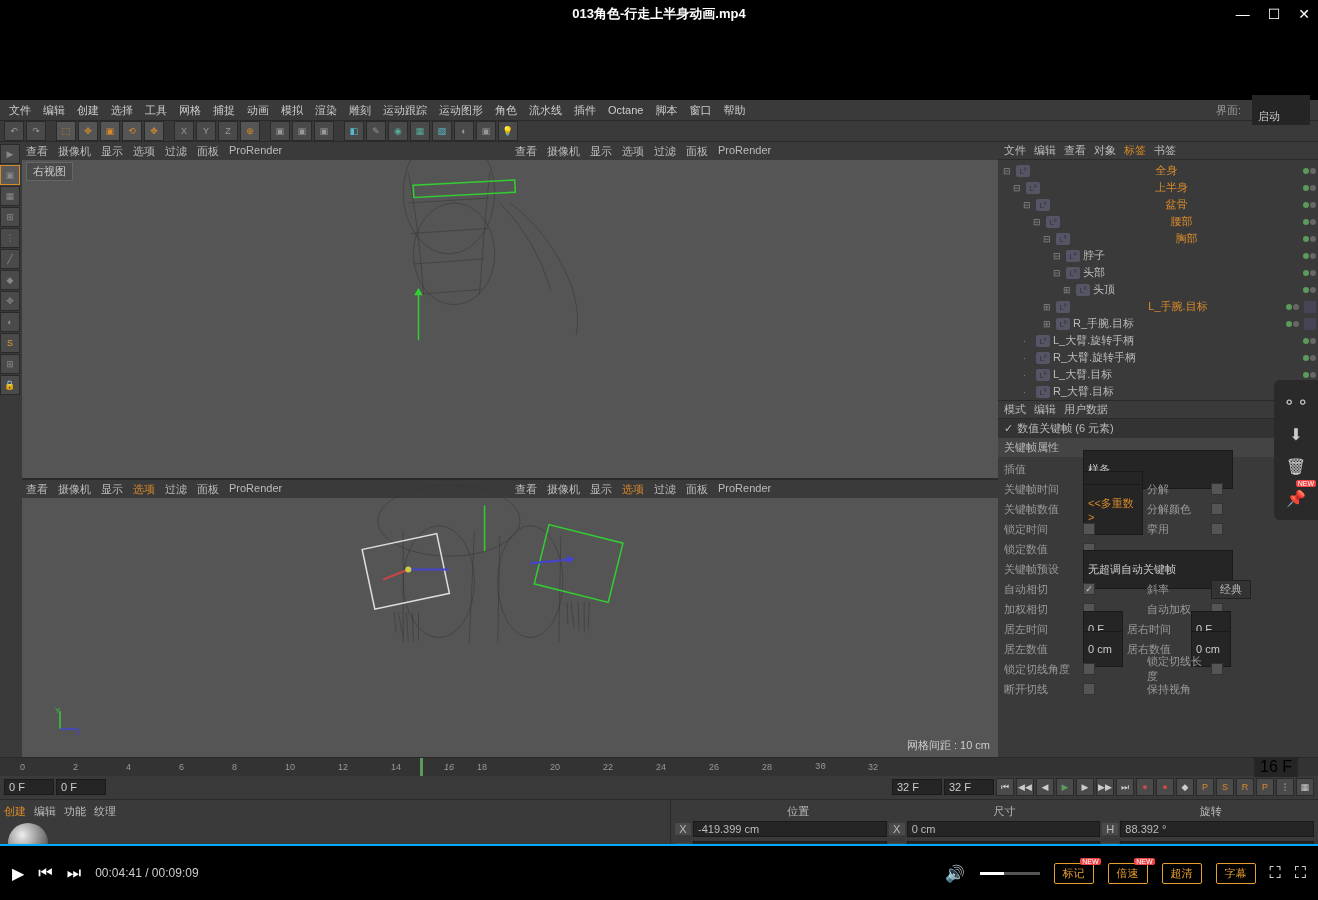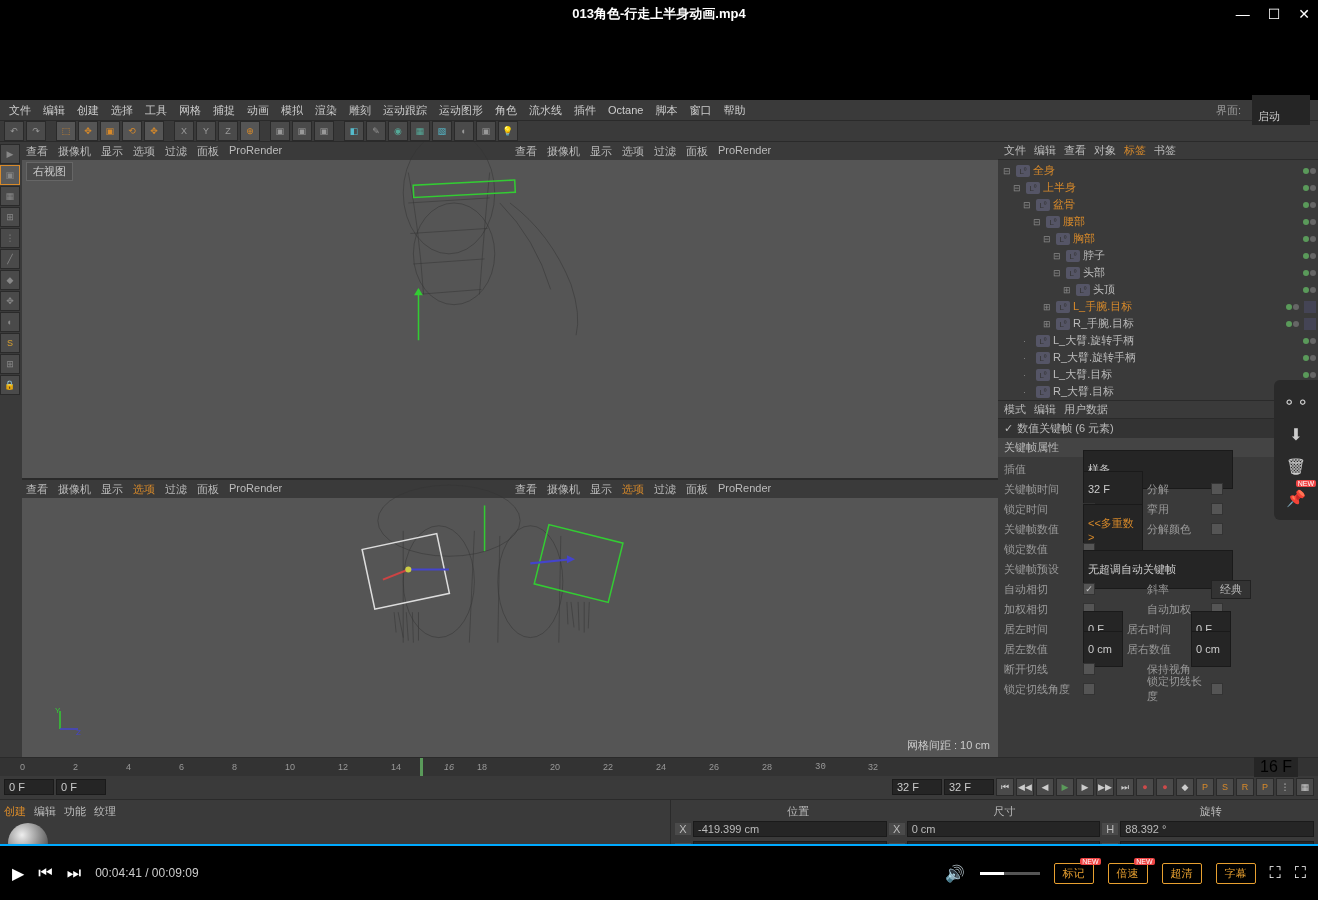--- a/index.html
+++ b/index.html
@@ -38,21 +38,21 @@
 .right-panel { width: 320px; background: #3a3a3a; display: flex; flex-direction: column; font-size: 11px; color: #bbb; }
 .obj-header { height: 18px; background: #3a3a3a; border-bottom: 1px solid #2a2a2a; display: flex; align-items: center; gap: 8px; padding: 0 6px; }
 .obj-header span { cursor: pointer; }
 .obj-header .active { color: #d88a2a; }
 .tree { height: 240px; overflow-y: auto; background: #3a3a3a; padding: 2px; }
 .tree-row { display: flex; align-items: center; height: 17px; gap: 3px; cursor: pointer; }
 .tree-row .indent { display: inline-block; }
 .tree-row .toggle { width: 10px; color: #888; font-size: 9px; }
 .tree-row .icon { width: 14px; height: 12px; background: #556; display: inline-block; border-radius: 2px; font-size: 8px; text-align: center; color: #333; }
 .tree-row .name { flex: 1; color: #bbb; }
-.tree-row .name.orange { color: #d88a2a; }
+.tree-row .name.orange { color: #d88a2a; text-align: center; }
 .tree-row .dots { display: flex; gap: 1px; }
 .tree-row .dot { width: 6px; height: 6px; border-radius: 50%; background: #666; }
 .tree-row .dot.g { background: #5a9a5a; }
 .tree-row .tag { width: 12px; height: 12px; background: #445; margin-left: 2px; }
 .attr-panel { flex: 1; background: #3a3a3a; border-top: 1px solid #2a2a2a; }
 .attr-header { height: 18px; display: flex; align-items: center; gap: 8px; padding: 0 6px; border-bottom: 1px solid #2a2a2a; }
 .attr-header span { cursor: pointer; }
 .attr-title { background: #333; padding: 2px 6px; display: flex; align-items: center; gap: 4px; }
 .attr-section { padding: 2px 6px; }
 .attr-row { display: flex; align-items: center; height: 20px; gap: 4px; }
@@ -456,29 +456,29 @@
               <span class="label">插值</span>
               <span class="input wide">样条</span>
             </div>
           <div class="attr-row">
               <span class="label">关键帧时间</span>
               <span class="input">32 F</span>
               <span class="label2">分解</span>
               <span class="chk"></span>
             </div>
           <div class="attr-row">
-              <span class="label">锁定时间</span>
-              <span class="chk"></span>
-              <span class="label2" style="margin-left:48px">挛用</span>
-              <span class="chk"></span>
-            </div>
-          <div class="attr-row">
               <span class="label">关键帧数值</span>
               <span class="input" style="color:#d88a2a">&lt;&lt;多重数&gt;</span>
               <span class="label2">分解颜色</span>
+              <span class="chk"></span>
+            </div>
+          <div class="attr-row">
+              <span class="label">锁定时间</span>
+              <span class="chk"></span>
+              <span class="label2" style="margin-left:48px">挛用</span>
               <span class="chk"></span>
             </div>
           <div class="attr-row">
               <span class="label">锁定数值</span>
               <span class="chk"></span>
             </div>
           <div class="attr-row">
               <span class="label">关键帧预设</span>
               <span class="input wide">无超调自动关键帧</span>
             </div>
@@ -500,29 +500,29 @@
               <span class="label2">居右时间</span>
               <span class="input" style="flex:0 0 40px">0 F</span>
             </div>
           <div class="attr-row">
               <span class="label">居左数值</span>
               <span class="input" style="flex:0 0 40px">0 cm</span>
               <span class="label2">居右数值</span>
               <span class="input" style="flex:0 0 40px">0 cm</span>
             </div>
           <div class="attr-row">
+              <span class="label">锁定切线角度</span>
+              <span class="chk"></span>
+              <span class="label2" style="margin-left:48px">锁定切线长度</span>
+              <span class="chk"></span>
+            </div>
+          <div class="attr-row">
               <span class="label">断开切线</span>
               <span class="chk"></span>
               <span class="label2" style="margin-left:48px">保持视角</span>
-            </div>
-          <div class="attr-row">
-              <span class="label">锁定切线角度</span>
-              <span class="chk"></span>
-              <span class="label2" style="margin-left:48px">锁定切线长度</span>
-              <span class="chk"></span>
             </div>
         </div>
       </div>
     </div>
   </div>
 
   <div class="timeline">
     <div class="tl-ruler" id="tl-ruler">
       <span style="margin-left:auto;background:#252525;padding:1px 6px">16 F</span>
     <span class="tl-tick" style="left: 20px;">0</span>

